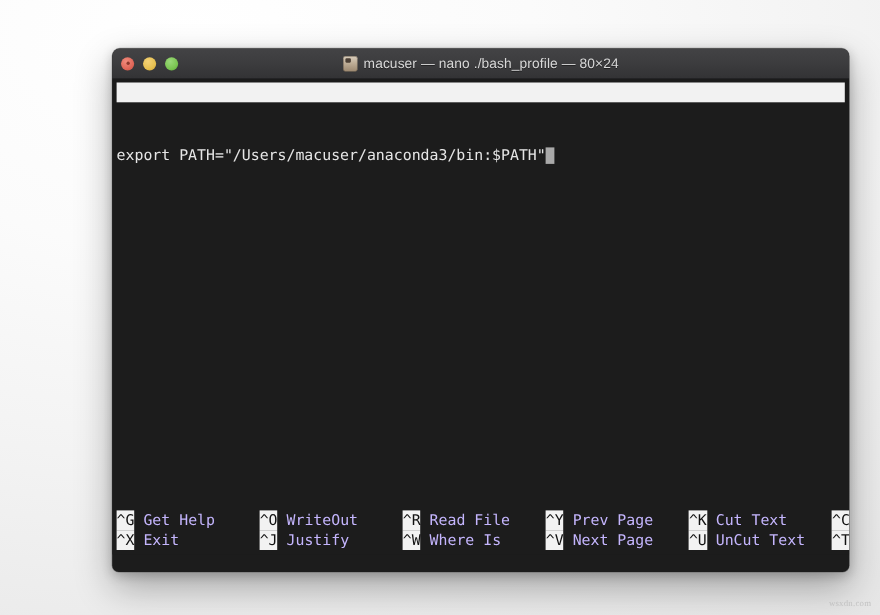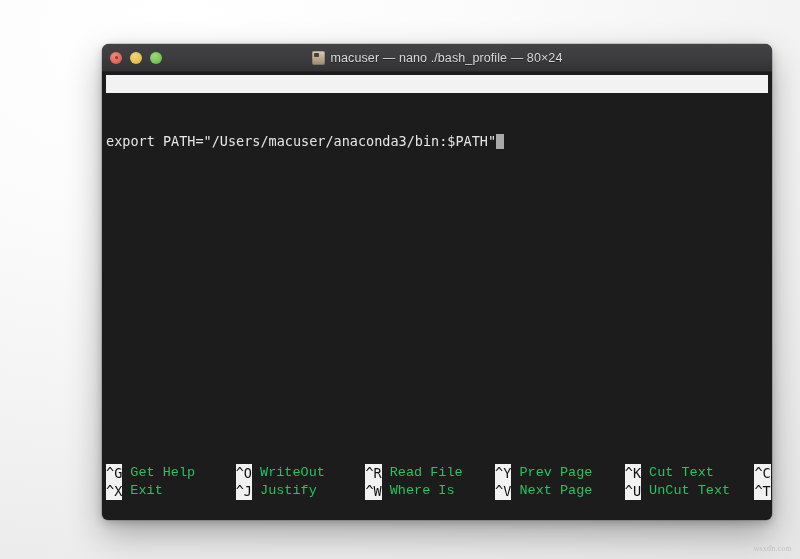--- a/index.html
+++ b/index.html
@@ -184,23 +184,22 @@
     align-items: stretch;
     white-space: pre;
   }
   .sc-key {
     background: #f2f2f2;
     color: #111111;
     white-space: pre;
     padding: 0;
   }
   .sc-label {
-    color: #22c55e;
-    white-space: pre;
-    font-family: Liberation Mono, monospace;
+    color: #c4b5fd;
+    white-space: pre;
   }
 
   
   #watermark {
     position: absolute;
     right: 8px;
     bottom: 6px;
     font-family: Liberation Serif, serif;
     font-size: 8px;
     color: #c2c2c2;

